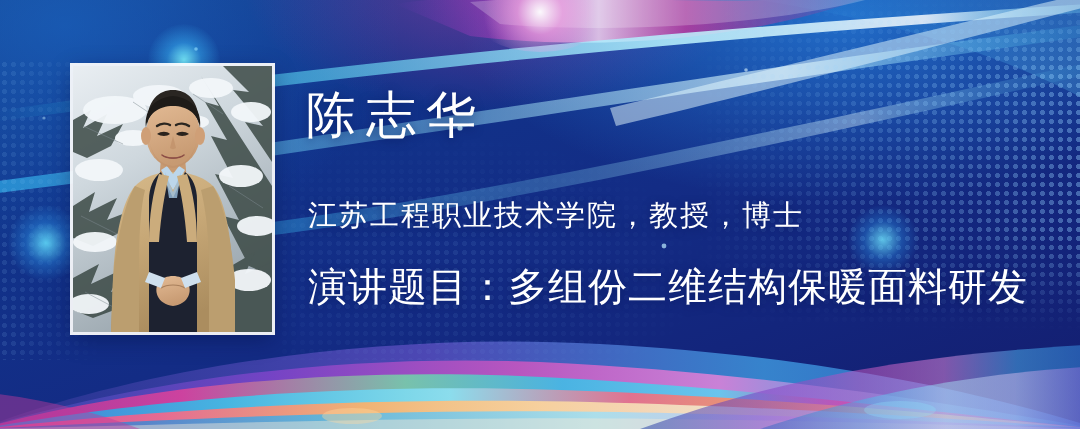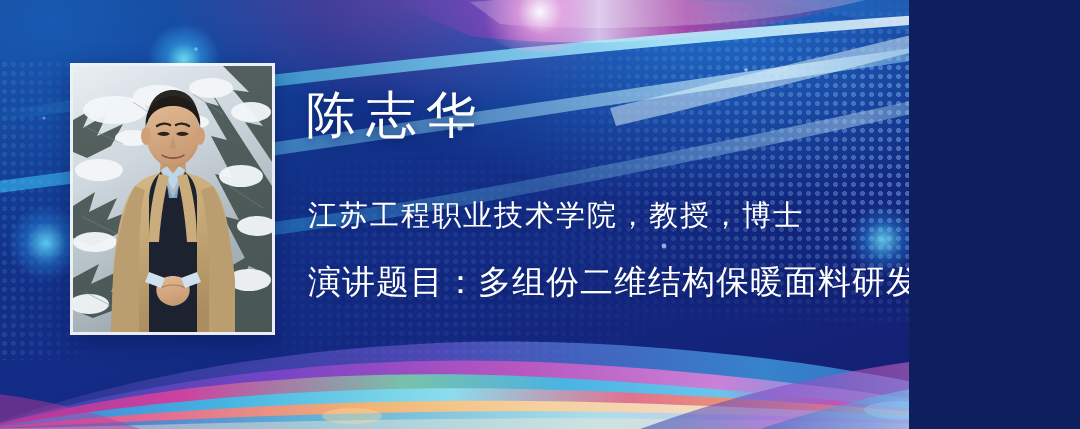--- a/index.html
+++ b/index.html
@@ -1,18 +1,18 @@
 <!DOCTYPE html>
 <html><head>
 <meta charset="utf-8">
 <style>
   html,body{margin:0;padding:0;background:#0d1f5c;}
   body{font-family:"DejaVu Serif", serif;}
   #banner{
-    position:relative;width:909px;height:429px;overflow:hidden;
+    position:relative;width:1080px;height:429px;overflow:hidden;
     background:
       radial-gradient(ellipse 620px 300px at 78% 4%, rgba(46,160,255,.55) 0%, rgba(46,160,255,0) 62%),
       radial-gradient(ellipse 420px 200px at 46% -2%, rgba(200,60,170,.42) 0%, rgba(200,60,170,0) 60%),
       radial-gradient(ellipse 520px 360px at 6% 6%, rgba(30,120,220,.45) 0%, rgba(30,120,220,0) 65%),
       linear-gradient(160deg, #15428f 0%, #11338a 28%, #132c85 52%, #13257c 74%, #141d6e 100%);
   }
 
   
   .dots{
     position:absolute;pointer-events:none;
@@ -76,21 +76,21 @@
   #speaker-name{
     left:306px;top:82px;font-size:50px;letter-spacing:10px;font-weight:400;
     text-shadow:0 2px 10px rgba(0,20,80,.55);
   }
   #speaker-affiliation{
     left:308px;top:180px;font-size:29px;letter-spacing:2px;
     text-shadow:0 2px 8px rgba(0,20,80,.5);
     margin-top:16px;
   }
   #talk-title{
-    left:308px;top:260px;font-size:33px;letter-spacing:1px;
+    left:308px;top:260px;font-size:39px;letter-spacing:1px;
     text-shadow:0 2px 10px rgba(0,20,80,.55);
   }
 </style>
 </head>
 <body>
 
 <div id="banner">
 
   <svg class="deco" viewBox="0 0 1080 429" preserveAspectRatio="none">
     <defs>

